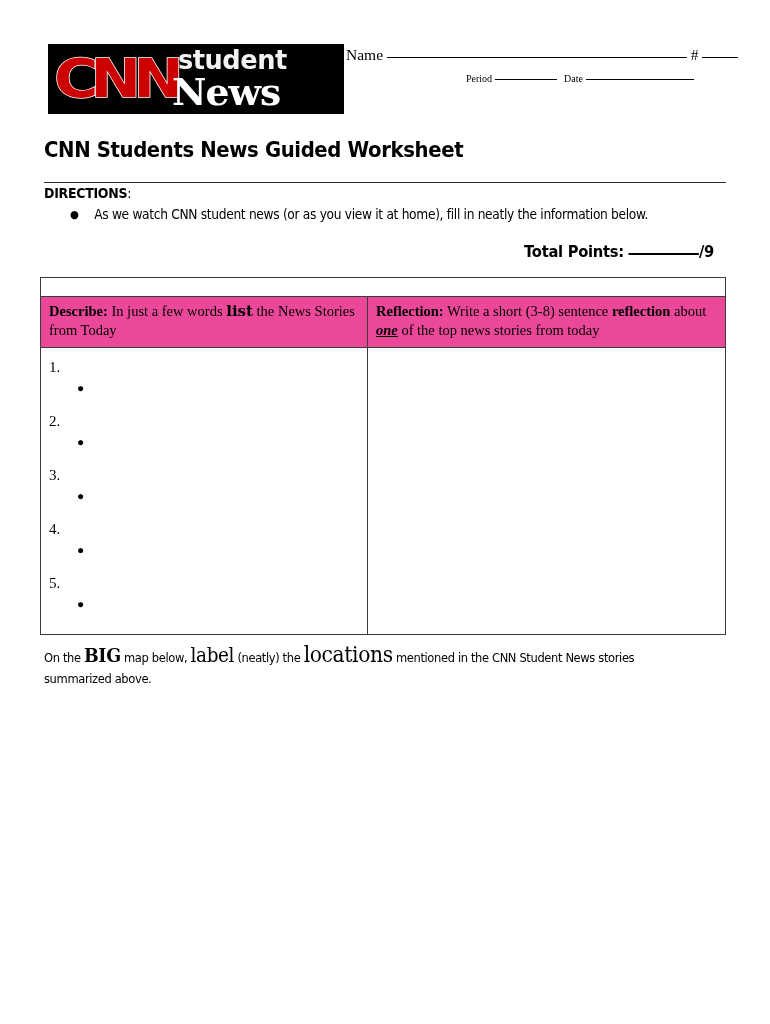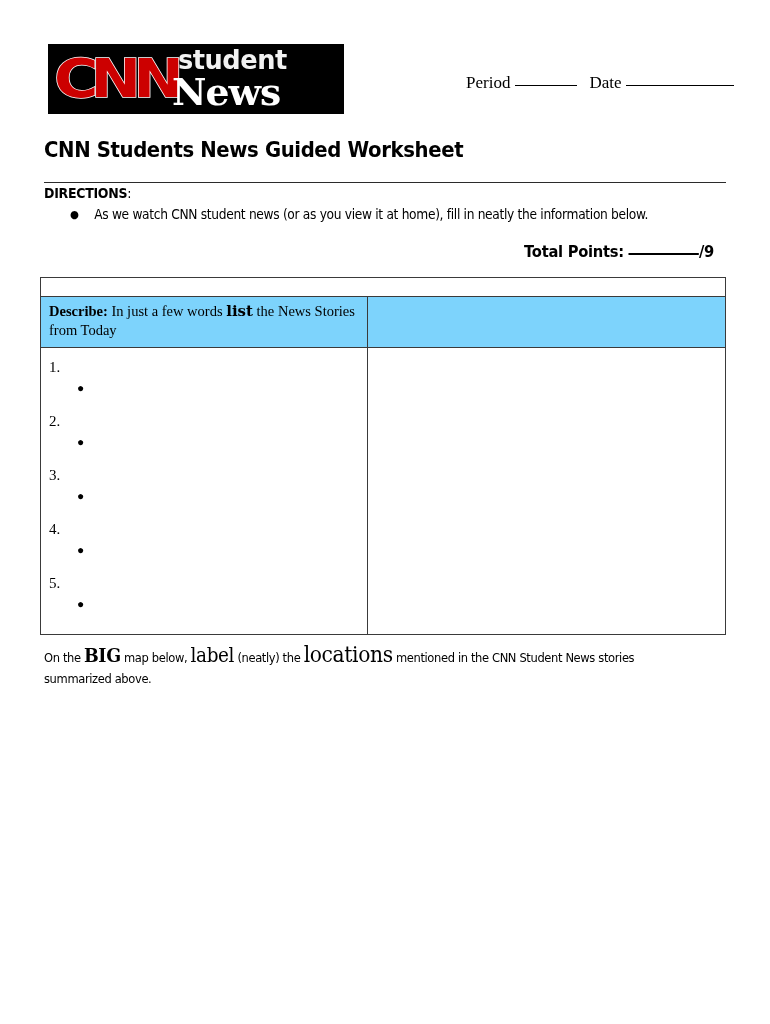--- a/index.html
+++ b/index.html
@@ -86,21 +86,21 @@
     position: absolute;
     left: 346px;
     top: 46px;
     font-size: 15.5px;
     white-space: nowrap;
   }
   .period-line {
     position: absolute;
     left: 466px;
     top: 73px;
-    font-size: 17px;
+    font-size: 10px;
     white-space: nowrap;
   }
   .rule {
     display: inline-block;
     border-bottom: 1.3px solid #000;
     vertical-align: 2px;
   }
   .rule-name   { width: 300px; }
   .rule-hash   { width: 36px; }
   .rule-period { width: 62px; }
@@ -190,21 +190,21 @@
     border: 1.2px solid #3a3a3a;
     box-sizing: border-box;
   }
   .table-spacer-row {
     height: 18px;
     border-bottom: 1.2px solid #3a3a3a;
     background: #ffffff;
   }
   .table-head {
     display: flex;
-    background: #7dd3fc;
+    background: #ec4899;
     border-bottom: 1.4px solid #3a3a3a;
   }
   .th {
     box-sizing: border-box;
     padding: 5px 8px 7px 8px;
     font-size: 14.5px;
     line-height: 19px;
     min-height: 48px;
   }
   .th-left {
@@ -283,20 +283,26 @@
 <div class="page">
 
   <div class="header-row">
 
     <div class="logo">
       <span class="logo-cnn">CNN</span>
       <span class="logo-student">student</span>
       <span class="logo-news">News</span>
     </div>
 
+    <div class="name-line">
+      <span>Name</span>
+      <span class="rule rule-name"></span>
+      <span>#</span>
+      <span class="rule rule-hash"></span>
+    </div>
 
     <div class="period-line">
       <span>Period</span>
       <span class="rule rule-period"></span>
       &nbsp;
       <span>Date</span>
       <span class="rule rule-date"></span>
     </div>
   </div>
 
@@ -318,20 +324,23 @@
   </div>
 
   <div class="table">
 
     <div class="table-spacer-row"></div>
 
     <div class="table-head">
       <div class="th th-left">
         <b>Describe:</b><span> In just a few words </span><span class="word-list">list</span><span> the News Stories from Today</span>
       </div>
+      <div class="th th-right">
+        <b>Reflection:</b><span> Write a short (3-8)  sentence </span><b>reflection</b><span> about </span><span class="word-one">one</span><span> of the top news stories from today</span>
+      </div>
     </div>
 
     <div class="table-body">
       <div class="td-left">
 
         <div class="num-group num-item">
           <span class="num">1.</span>
           <span class="sub-bullet">●</span>
         </div>
 

